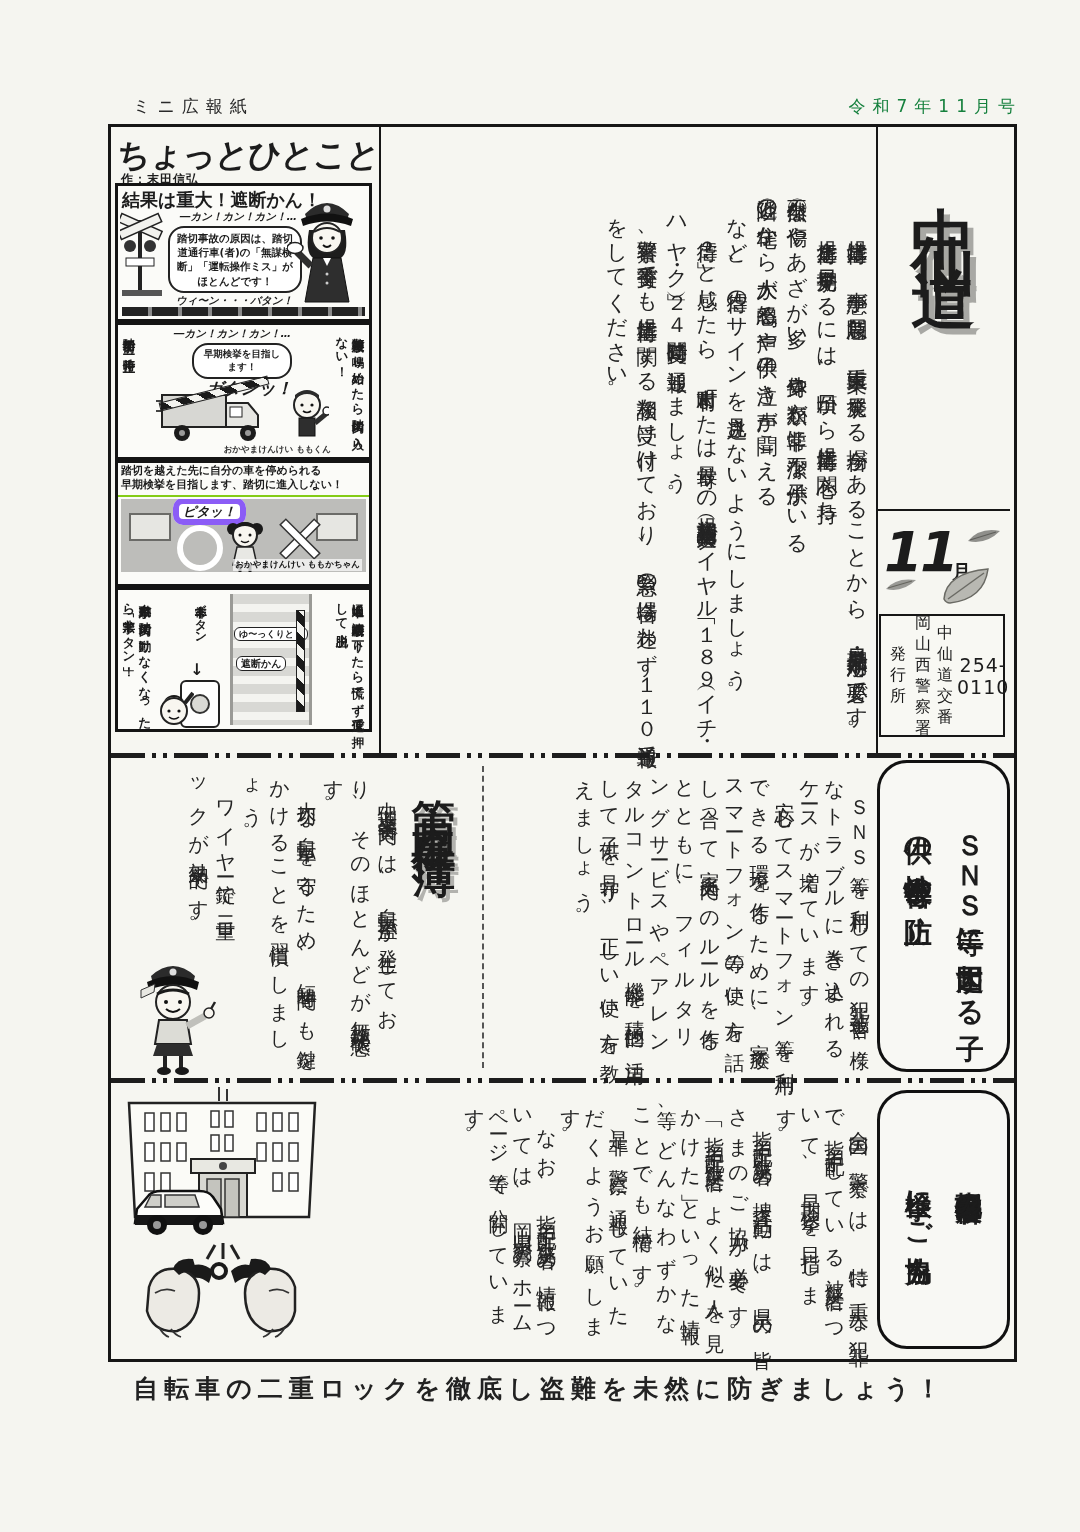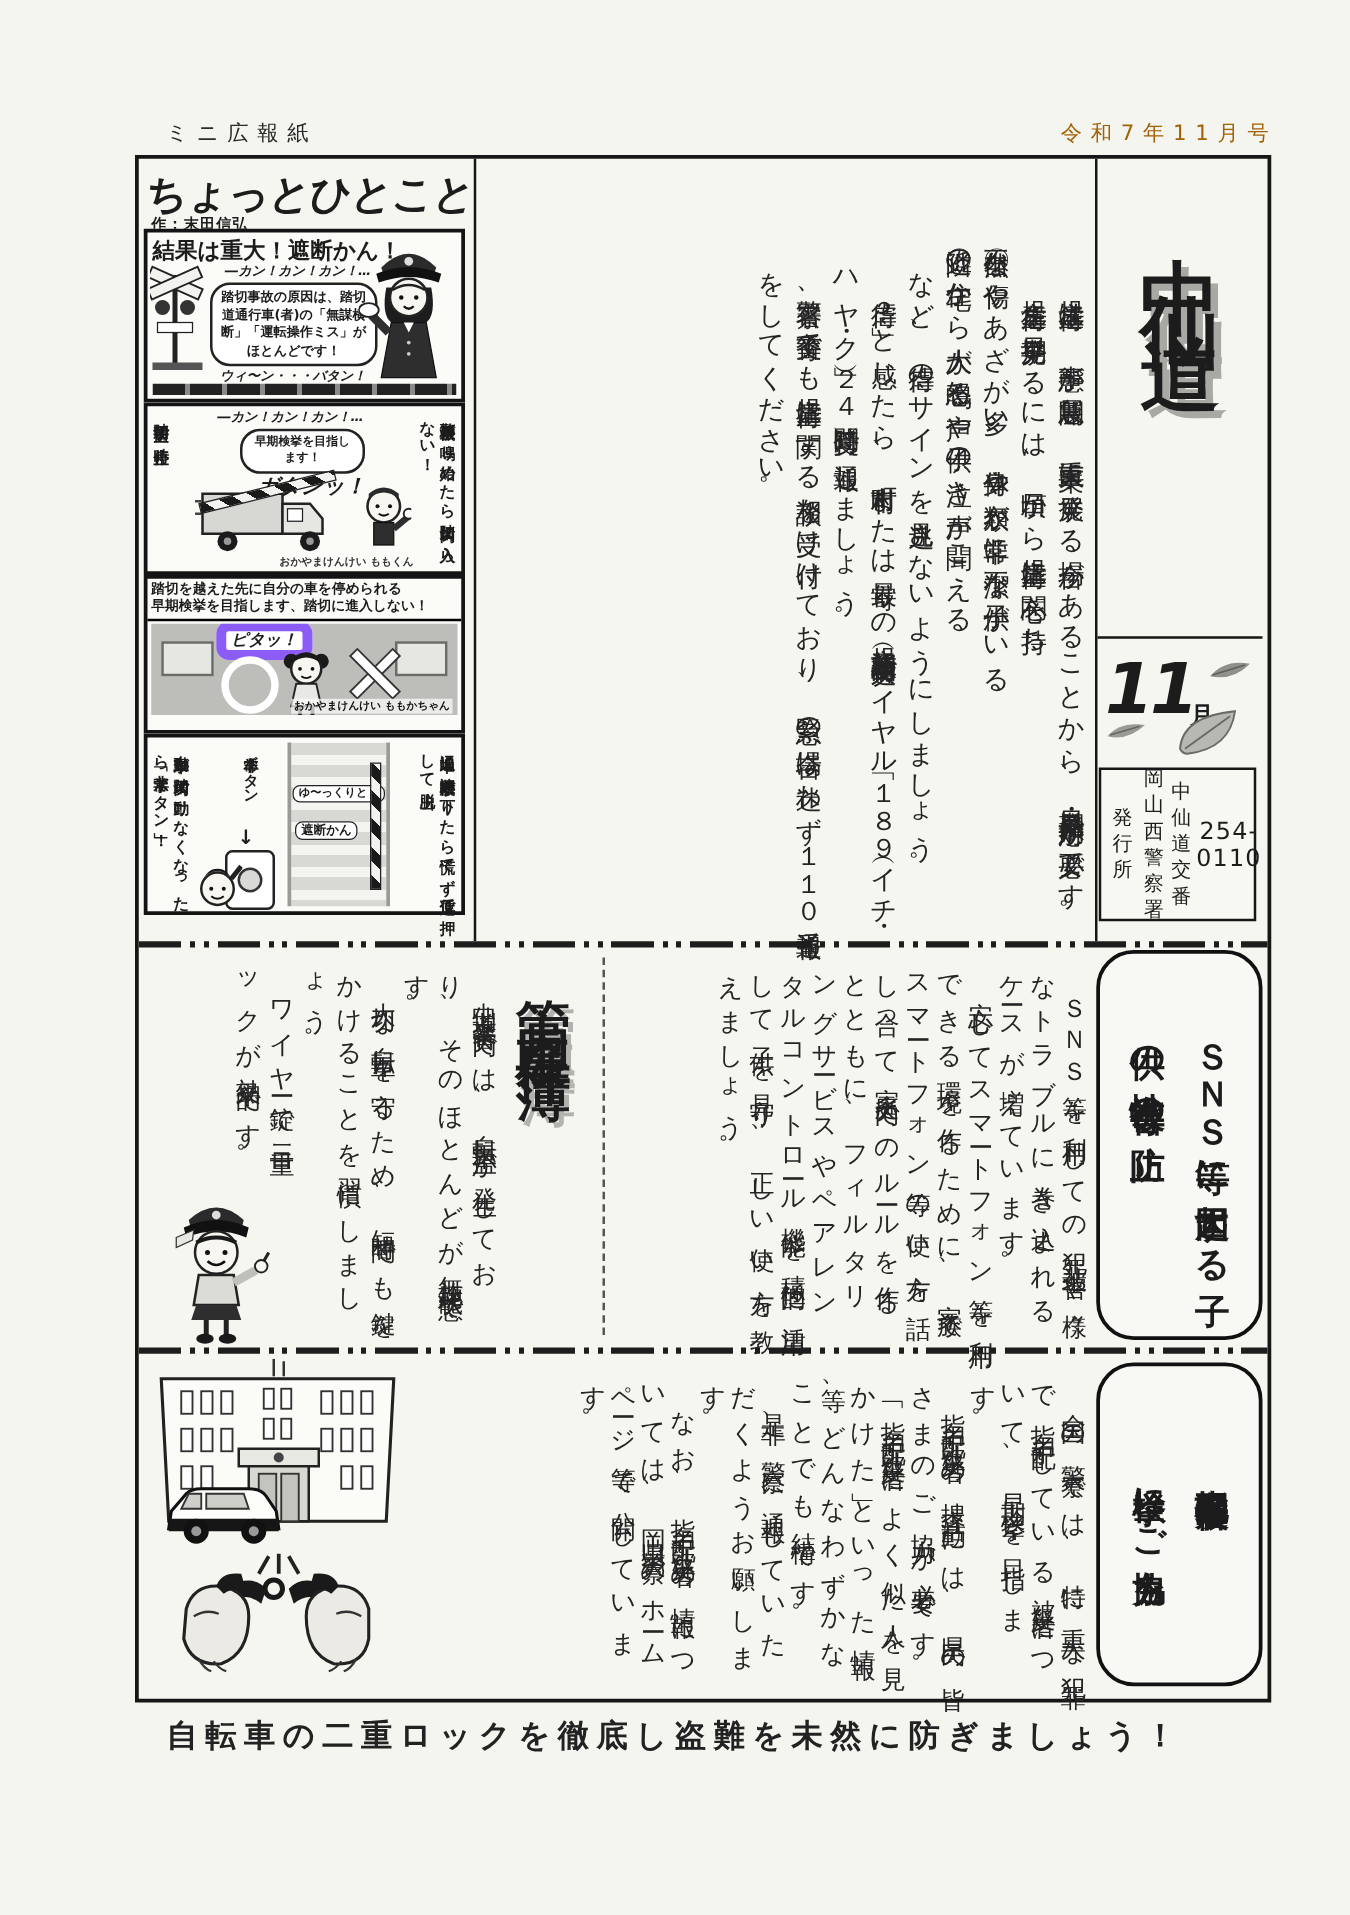--- a/index.html
+++ b/index.html
@@ -2,21 +2,21 @@
 <html><head>
 <meta charset="utf-8">
 <style>
   html,body{margin:0;padding:0;background:#e8e8e4;}
   .page{position:relative;width:1080px;height:1532px;background:#f5f5f0;
         font-family:"DejaVu Sans","Liberation Sans",sans-serif;color:#1c1c1c;overflow:hidden;}
   .abs{position:absolute;}
   .v{writing-mode:vertical-rl;text-orientation:mixed;}
   
   .kicker{left:133px;top:95px;font-size:17px;letter-spacing:7px;color:#2a2a2a;}
-  .issue{right:58px;top:95px;font-size:17px;letter-spacing:7px;color:#a16207;}
+  .issue{right:58px;top:95px;font-size:17px;letter-spacing:7px;color:#15803d;}
   
   .frame{left:108px;top:124px;width:903px;height:1232px;border:3px solid #161616;background:#f6f6f1;}
   .divider{left:0;width:100%;height:5px;
     background:repeating-linear-gradient(to right,#1d1d1d 0 34px,transparent 34px 41px,#1d1d1d 41px 45px,transparent 45px 52px,#1d1d1d 52px 56px,transparent 56px 63px);}
   
   .comic{left:0;top:0;width:268px;height:626px;}
   .comic-title{left:6px;top:6px;font-size:33px;font-weight:900;transform:skewX(-6deg);letter-spacing:-1px;white-space:nowrap;}
   .comic-author{left:10px;top:44px;font-size:12px;font-weight:700;letter-spacing:1px;}
   .panel{left:4px;width:257px;border:3px solid #141414;background:#fbfbf8;box-sizing:border-box;}
   .p1{top:56px;height:139px;}
@@ -27,21 +27,21 @@
   .sfx{font-weight:700;font-style:italic;}
   .bubble{border:2px solid #222;border-radius:16px;background:#fff;font-size:10.5px;font-weight:700;
           text-align:center;line-height:1.35;padding:3px 6px;}
   .trainbar{left:4px;right:4px;bottom:3px;height:9px;
             background:repeating-linear-gradient(90deg,#222 0 26px,#8a8a8a 26px 30px);}
   .vnote{font-size:12.5px;font-weight:800;line-height:16px;letter-spacing:1px;}
   .caption{font-size:8.5px;font-weight:700;color:#333;}
   .scene{position:absolute;left:3px;right:3px;background:#bdbdba;overflow:hidden;}
   .trainwin{position:absolute;background:#e6e6e2;border:2px solid #6b6b68;}
   .okring{position:absolute;width:34px;height:34px;border:6px solid #fff;border-radius:50%;}
-  .burst{background:#fff;border:8px solid #8b5cf6;border-radius:10px;padding:0 4px;font-size:13px;font-weight:900;font-style:italic;white-space:nowrap;}
+  .burst{background:#fff;border:6px solid #8b5cf6;border-radius:10px;padding:0 4px;font-size:13px;font-weight:900;font-style:italic;white-space:nowrap;}
   .stripebar{background:repeating-linear-gradient(45deg,#1a1a1a 0 8px,#f2f2ee 8px 16px);border:1px solid #222;}
   .boxlabel{background:#fff;border:1.5px solid #222;border-radius:6px;font-size:9px;font-weight:700;padding:1px 4px;white-space:nowrap;}
   .tracks{background:repeating-linear-gradient(180deg,#d8d8d4 0 10px,#f4f4f0 10px 18px);border-left:3px solid #9a9a96;border-right:3px solid #9a9a96;}
   .ebutton{border:2.5px solid #222;border-radius:6px;background:#fff;width:36px;height:44px;display:flex;align-items:center;justify-content:center;}
   .ebutton .dot{width:16px;height:16px;border-radius:50%;background:#d9d9d5;border:2px solid #333;}
   
   .lead{left:268px;top:0;width:497px;height:626px;border-left:2px solid #161616;}
   .lead-headbox{left:12px;top:11px;width:425px;height:52px;border:3.5px solid #111;border-radius:28px;
                 display:flex;align-items:center;justify-content:center;background:#f8f8f4;}
   .lead-headbox span{font-size:35px;font-weight:800;letter-spacing:7px;white-space:nowrap;}
@@ -172,21 +172,21 @@
             <path d="M18 28 Q22 31 26 28" fill="none" stroke="#111" stroke-width="1.6"></path>
             <rect x="14" y="35" width="16" height="18" fill="#2e2e2e" stroke="#111"></rect>
             <line x1="30" y1="40" x2="42" y2="30" stroke="#2e2e2e" stroke-width="5"></line>
             <circle cx="42" cy="28" r="4" fill="#fff" stroke="#222" stroke-width="1.5"></circle>
           </svg>
         </div>
         <div class="abs caption" style="right:38px;bottom:1px;">おかやまけんけい ももくん</div>
       </div>
 
       <div class="abs panel p3">
-        <div style="border-bottom:2px solid #000000;padding:1px 3px 2px 3px;font-size:11px;font-weight:800;line-height:1.3;">
+        <div style="border-bottom:2px solid #84cc16;padding:1px 3px 2px 3px;font-size:11px;font-weight:800;line-height:1.3;">
           <div>踏切を越えた先に自分の車を停められる</div>
           <div>早期検挙を目指します、踏切に進入しない！</div>
         </div>
         <div class="abs scene" style="top:36px;bottom:12px;">
           <div class="trainwin abs" style="left:8px;top:14px;width:38px;height:24px;"></div>
           <div class="trainwin abs" style="right:8px;top:14px;width:38px;height:24px;"></div>
           <div class="abs" style="left:52px;top:2px;">
             <span class="burst">ピタッ！</span>
           </div>
           <div class="abs okring" style="left:56px;top:26px;"></div>

